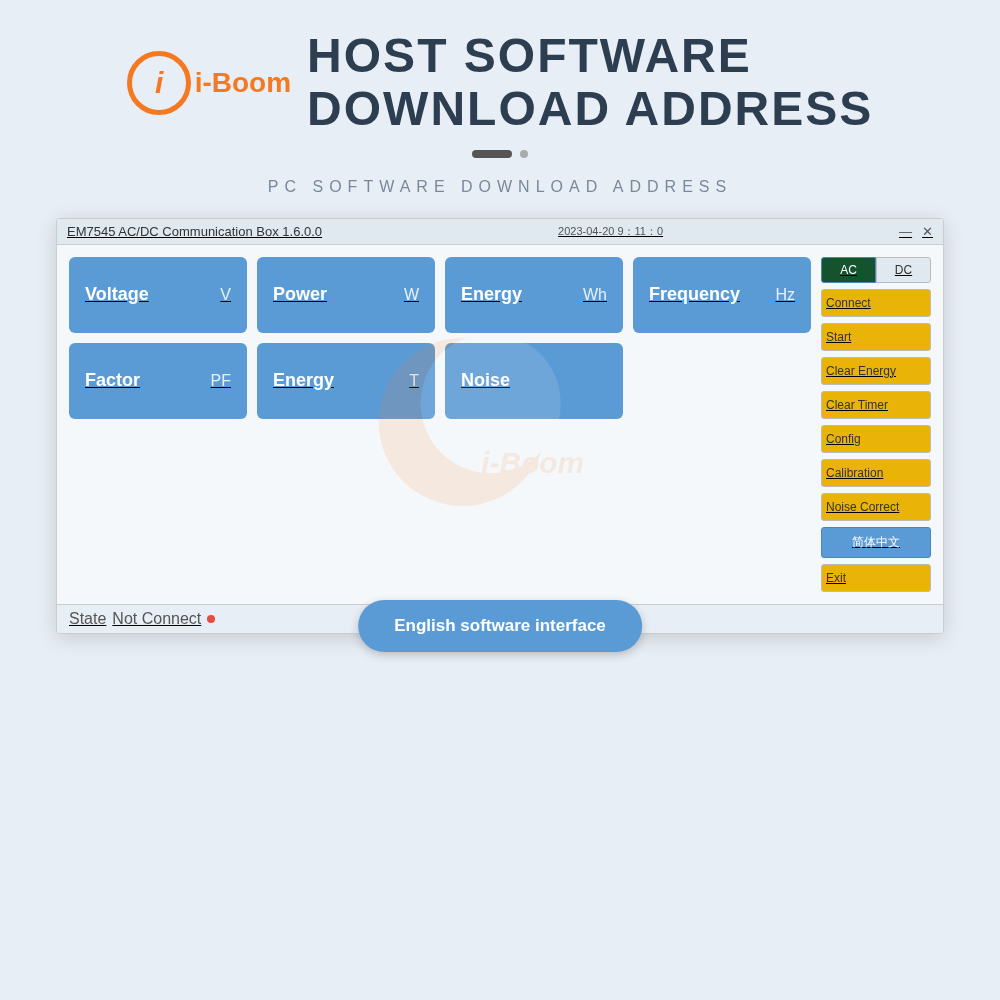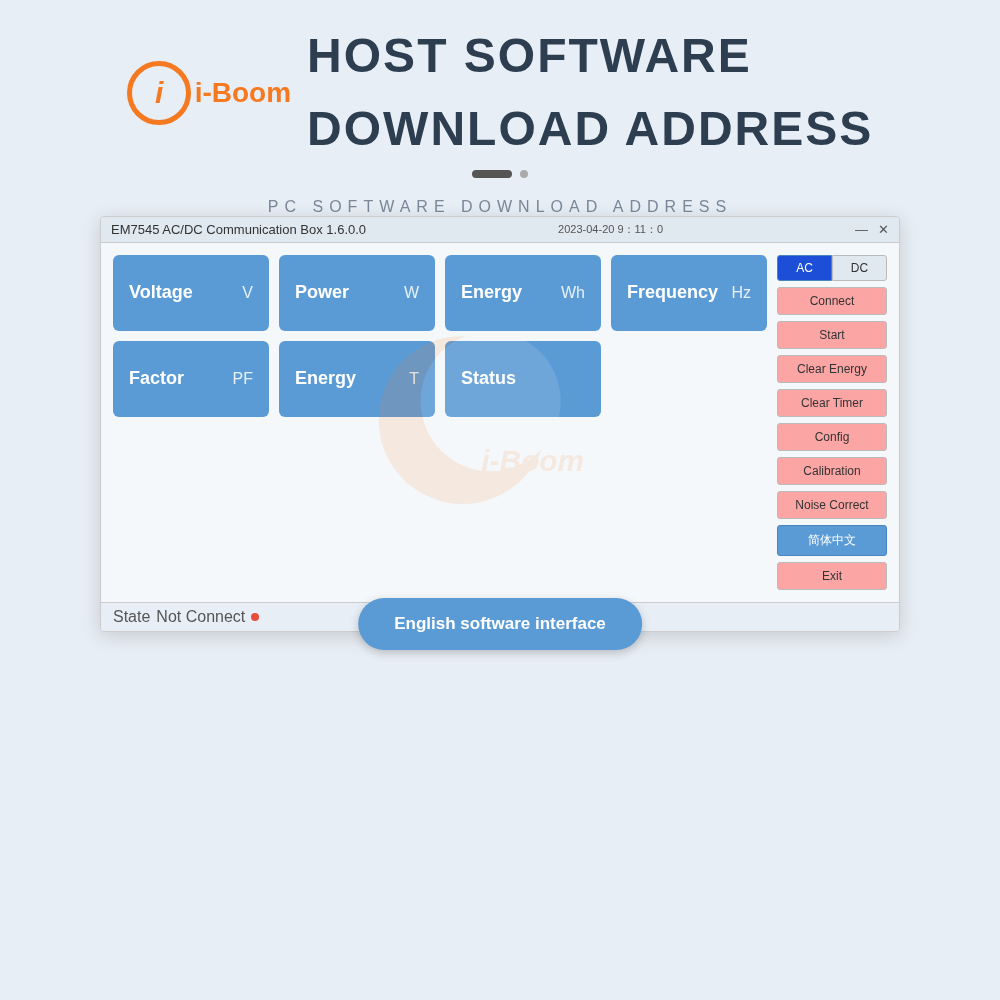--- a/index.html
+++ b/index.html
@@ -50,21 +50,20 @@
     }
     .logo-text {
       font-size: 28px;
       font-weight: bold;
       color: #f47920;
       margin-left: 4px;
     }
     .title-block {
       display: flex;
       flex-direction: column;
-      gap: 20px;
     }
     .main-title {
       font-size: 48px;
       font-weight: 900;
       color: #2c3e50;
       line-height: 1.1;
       letter-spacing: 2px;
     }
 
     
@@ -91,22 +90,24 @@
     .subtitle {
       font-size: 16px;
       letter-spacing: 6px;
       color: #7a8899;
       margin-top: 20px;
       font-weight: 400;
     }
 
     
     .sw-window-wrap {
-      width: 800px;
+      width: 888px;
+      margin-top: 22px;
       position: relative;
+      text-decoration: underline;
     }
     .sw-window {
       background: #f0f4f8;
       border: 1px solid #ccc;
       border-radius: 4px;
       overflow: hidden;
       box-shadow: 0 4px 20px rgba(0,0,0,0.15);
     }
     .sw-titlebar {
       background: #e0e8f0;
@@ -188,48 +189,48 @@
       width: 110px;
       flex-shrink: 0;
     }
     .ac-dc-row {
       display: flex;
       gap: 0;
     }
     .btn-ac {
       flex: 1;
       padding: 5px 0;
-      background: #1d4ed8;
+      background: #14532d;
       color: #fff;
       border: 1px solid #4a85bc;
       border-radius: 3px 0 0 3px;
       font-size: 12px;
       cursor: pointer;
       text-align: center;
     }
     .btn-dc {
       flex: 1;
       padding: 5px 0;
       background: #e0e8f0;
       color: #333;
       border: 1px solid #bbb;
       border-radius: 0 3px 3px 0;
       font-size: 12px;
       cursor: pointer;
       text-align: center;
     }
     .sw-btn {
       padding: 6px 4px;
-      background: #fca5a5;
+      background: #eab308;
       color: #333;
       border: 1px solid #bbb;
       border-radius: 3px;
       font-size: 12px;
       cursor: pointer;
-      text-align: center;
+      text-align: left;
       width: 100%;
     }
     .sw-btn-chinese {
       padding: 6px 4px;
       background: #5b9bd5;
       color: #fff;
       border: 1px solid #4a85bc;
       border-radius: 3px;
       font-size: 12px;
       cursor: pointer;
@@ -350,21 +351,21 @@
           <span class="tile-label">Factor</span>
           <span class="tile-unit">PF</span>
         </div>
 
         <div class="tile">
           <span class="tile-label">Energy</span>
           <span class="tile-unit">T</span>
         </div>
 
         <div class="tile">
-          <span class="tile-label">Status</span>
+          <span class="tile-label">Noise</span>
           <span class="tile-unit"></span>
         </div>
       </div>
 
       <div class="buttons-panel">
         <div class="ac-dc-row">
           <button class="btn-ac">AC</button>
           <button class="btn-dc">DC</button>
         </div>
         <button class="sw-btn">Connect</button>

